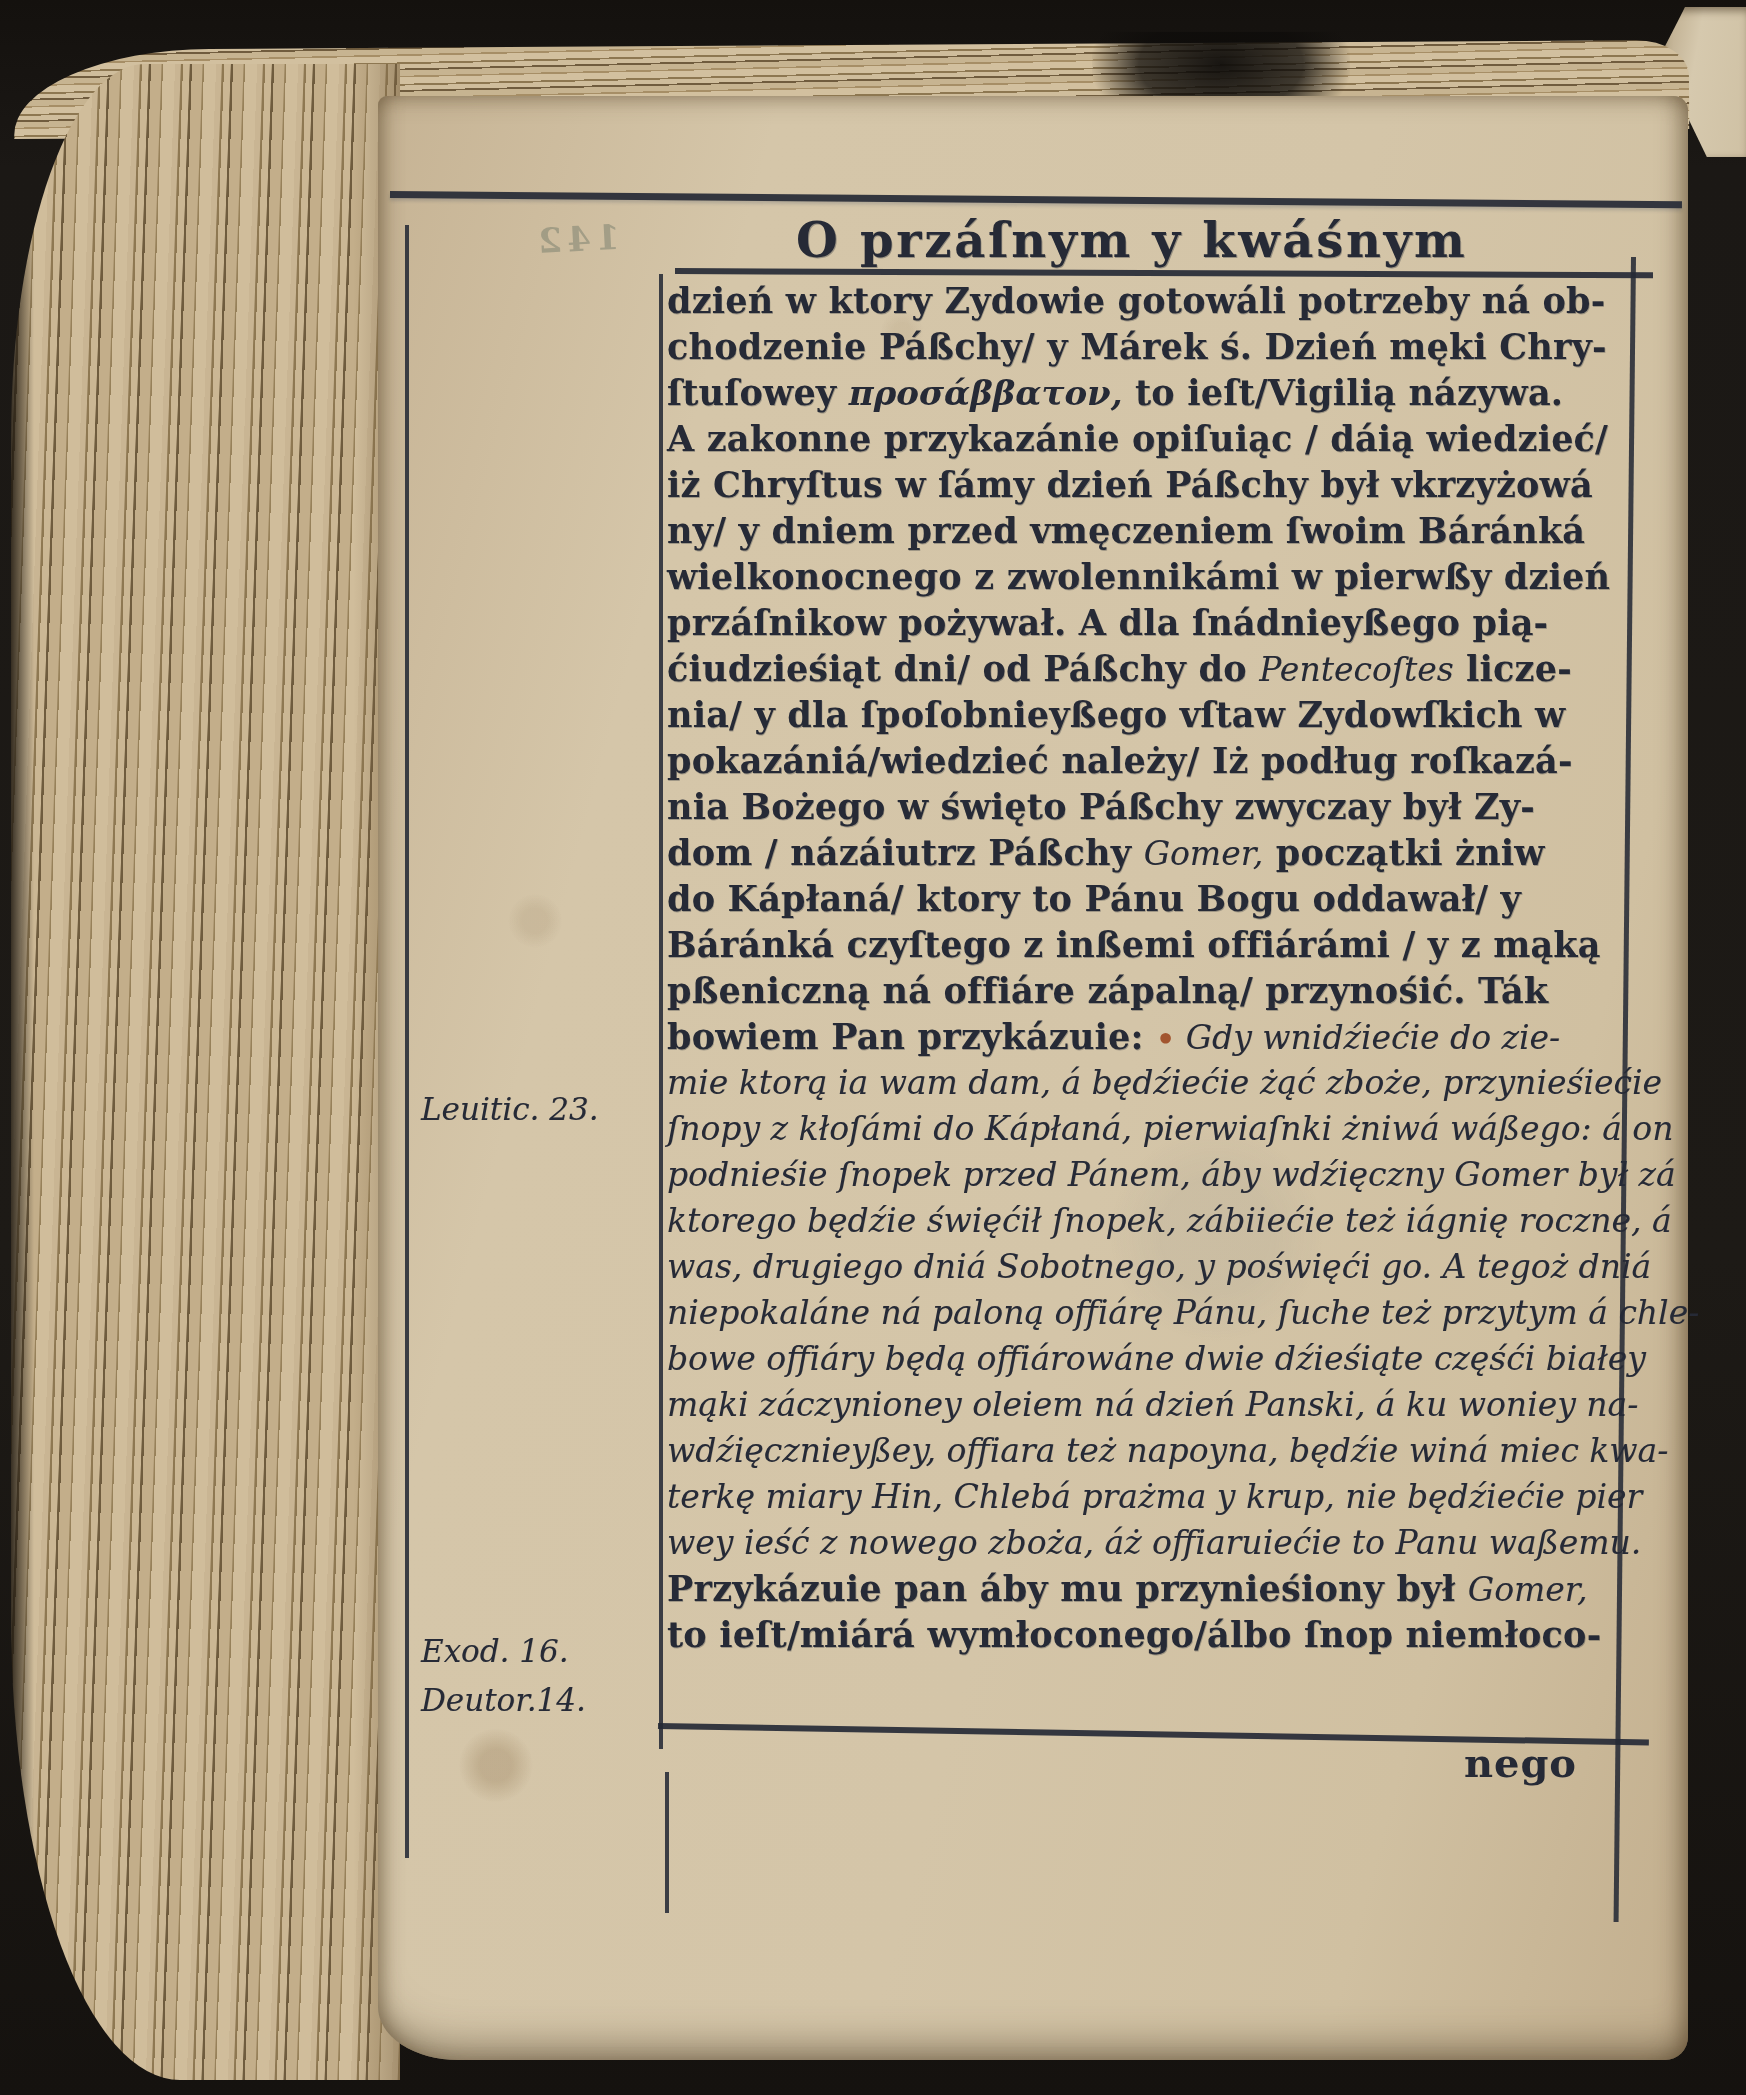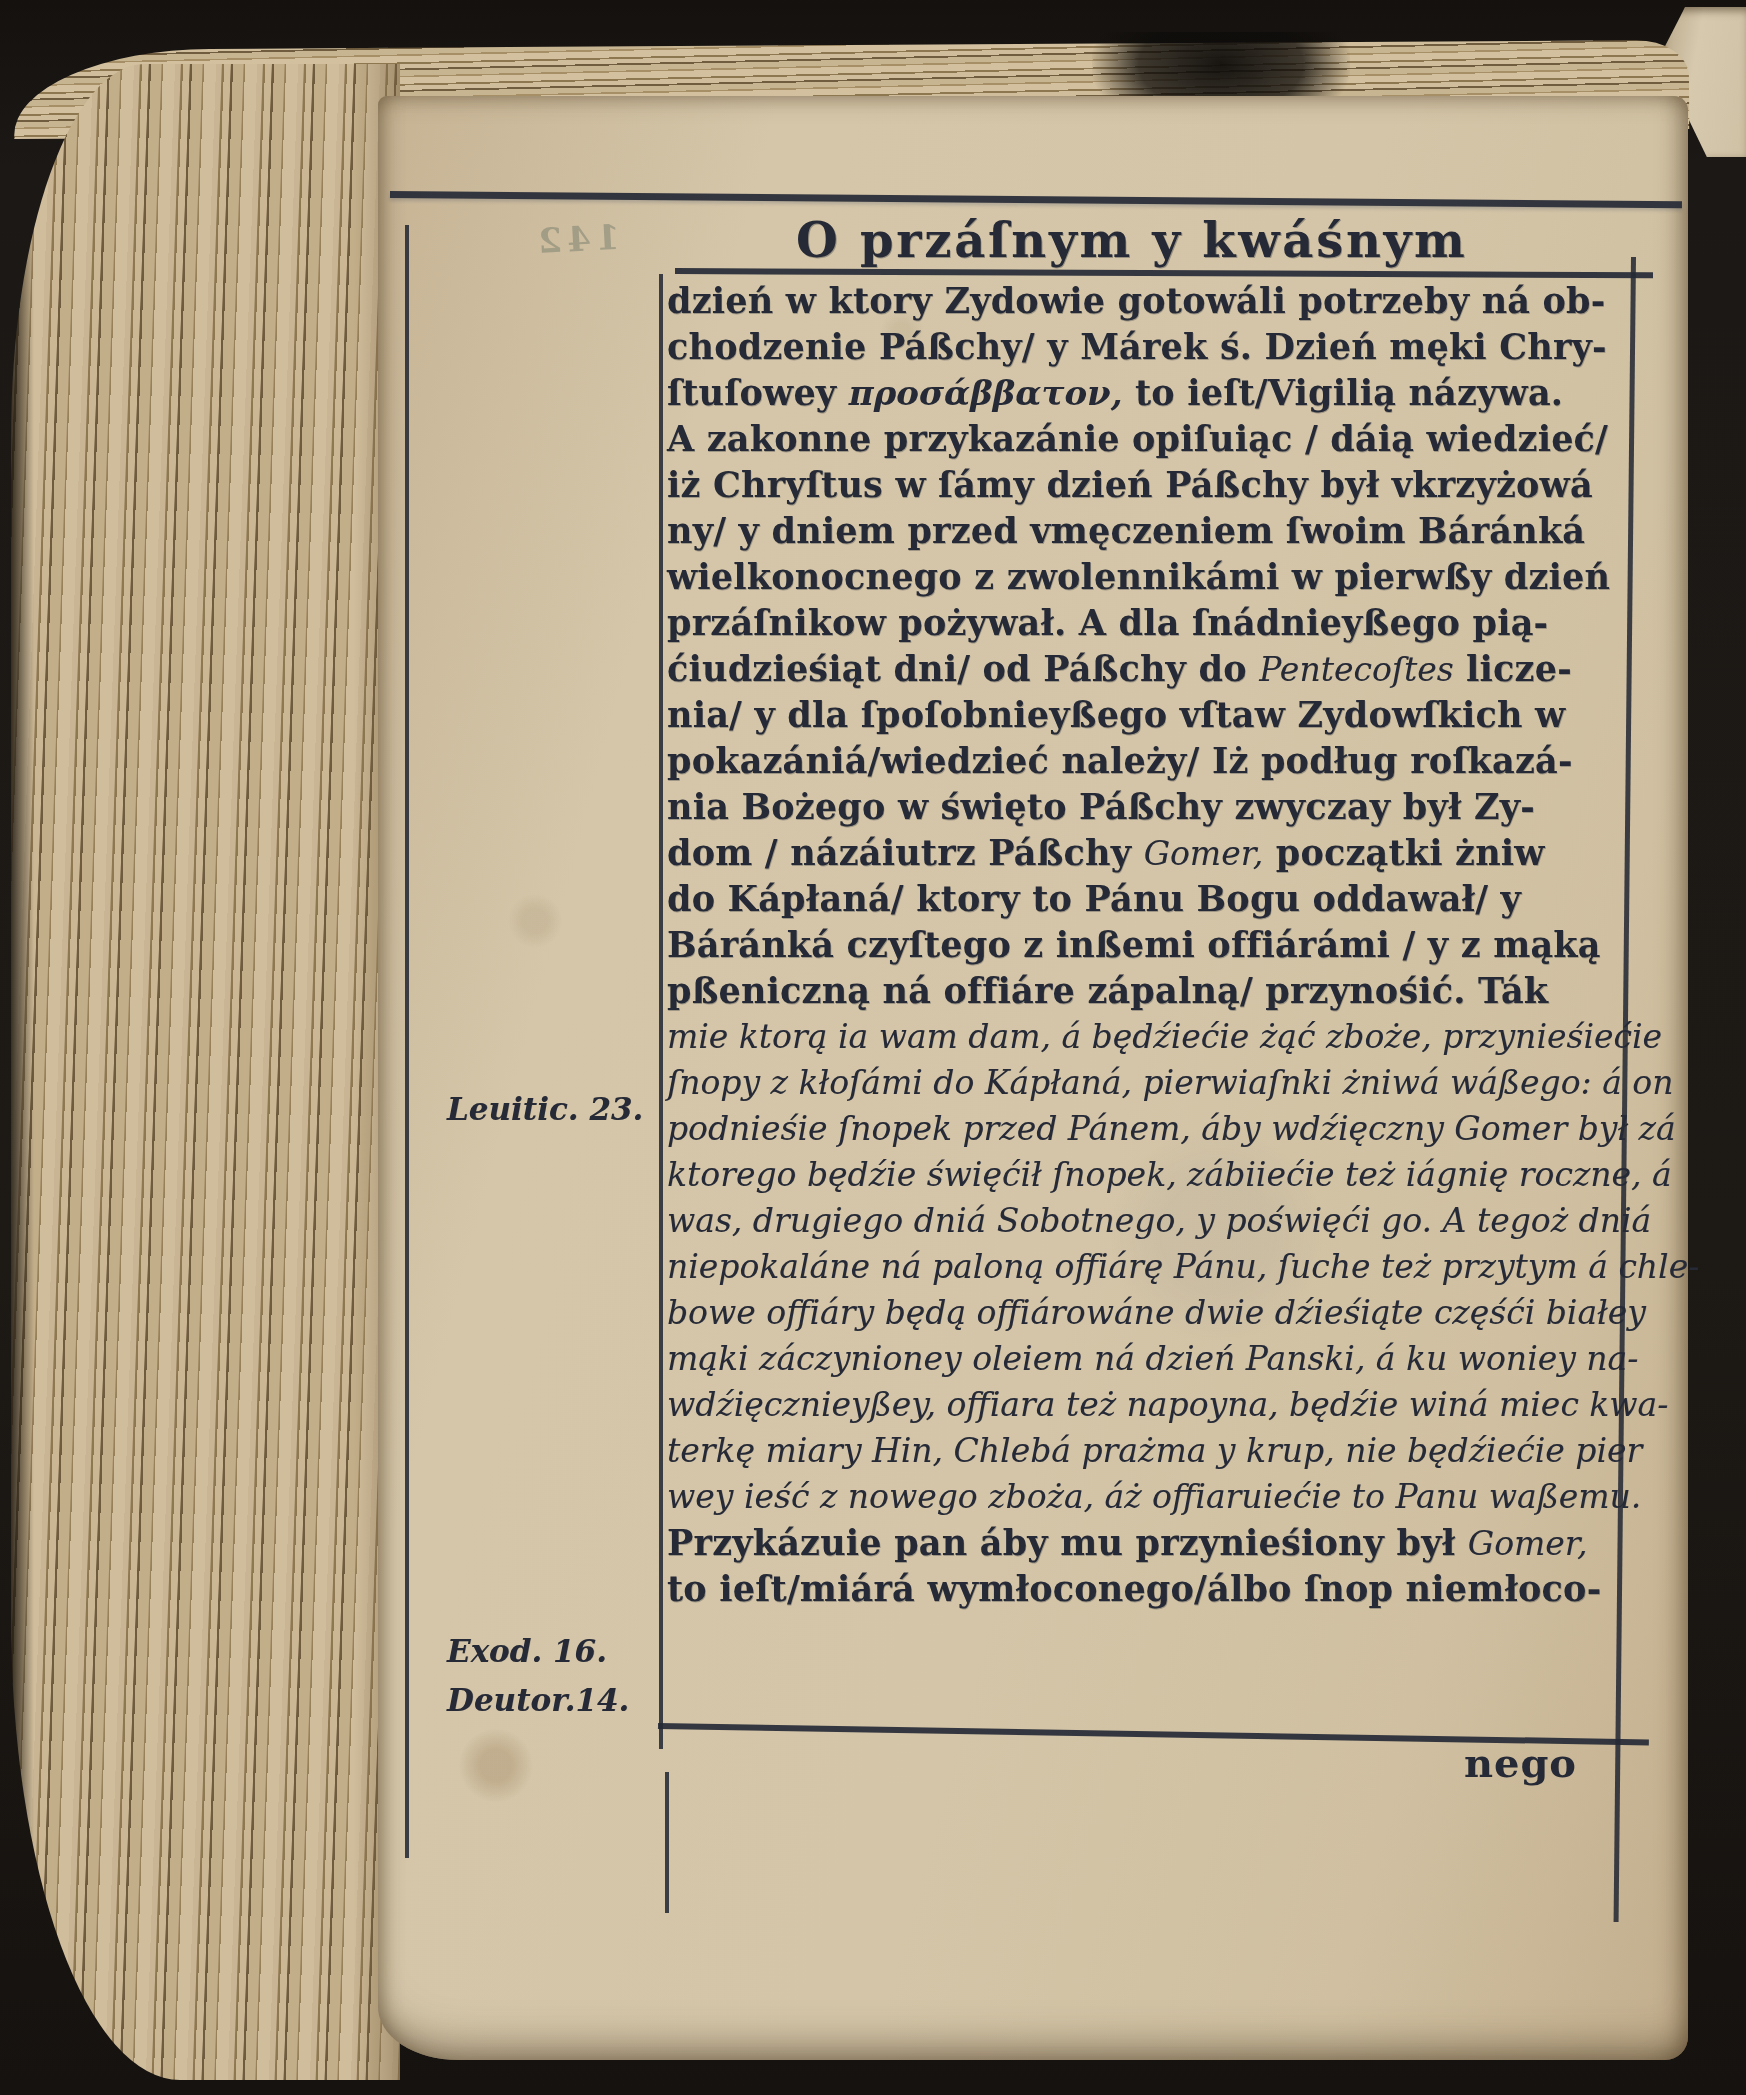--- a/index.html
+++ b/index.html
@@ -80,22 +80,22 @@
   .body-text .line{height:46px;line-height:46px;}
   .seg{color:var(--ink);}
   .seg-f{font-family:"DejaVu Serif",serif;font-weight:700;font-size:35px;letter-spacing:0.2px;
     text-shadow:0.6px 0.6px 0 rgba(38,42,54,.30);}
   .seg-i{font-family:"DejaVu Serif",serif;font-style:italic;font-weight:400;font-size:33px;
     text-shadow:0.4px 0.4px 0 rgba(38,42,54,.22);}
   .seg-g{font-family:"DejaVu Serif",serif;font-style:italic;font-weight:700;font-size:34px;}
   .seg-m{color:var(--accent);font-size:30px;font-weight:700;}
 
   .margin-note{position:absolute;left:421px;width:236px;font-family:"DejaVu Serif",serif;
-    font-style:italic;font-weight:700;font-size:31px;color:var(--ink);white-space:nowrap;
-    text-shadow:0.4px 0.4px 0 rgba(38,42,54,.25);margin-left:26px;}
+    font-style:italic;font-weight:400;font-size:31px;color:var(--ink);white-space:nowrap;
+    text-shadow:0.4px 0.4px 0 rgba(38,42,54,.25);}
   .note-1{top:1091px;}
   .note-2{top:1633px;}
   .note-3{top:1682px;}
 
   .catchword{position:absolute;left:1426px;top:1739px;width:189px;text-align:center;
     font-size:40px;letter-spacing:0.9px;}
 </style>
 </head>
 <body>
 
@@ -134,20 +134,21 @@
       <div class="line"><span class="seg seg-f">wielkonocnego z zwolennikámi w pierwßy dzień</span></div>
       <div class="line"><span class="seg seg-f">przáſnikow pożywał.  A dla ſnádnieyßego pią-</span></div>
       <div class="line"><span class="seg seg-f">ćiudzieśiąt dni/ od Páßchy do </span><span class="seg seg-i">Pentecoſtes</span><span class="seg seg-f"> licze-</span></div>
       <div class="line"><span class="seg seg-f">nia/ y dla ſpoſobnieyßego vſtaw Zydowſkich w</span></div>
       <div class="line"><span class="seg seg-f">pokazániá/wiedzieć należy/  Iż podług roſkazá-</span></div>
       <div class="line"><span class="seg seg-f">nia Bożego  w święto Páßchy zwyczay był Zy-</span></div>
       <div class="line"><span class="seg seg-f">dom / názáiutrz Páßchy </span><span class="seg seg-i">Gomer,</span><span class="seg seg-f"> początki żniw</span></div>
       <div class="line"><span class="seg seg-f">do Kápłaná/ ktory to Pánu Bogu oddawał/ y</span></div>
       <div class="line"><span class="seg seg-f">Báránká czyſtego z inßemi offiárámi / y z mąką</span></div>
       <div class="line"><span class="seg seg-f">pßeniczną ná offiáre zápalną/ przynośić.   Ták</span></div>
+      <div class="line"><span class="seg seg-f">bowiem Pan przykázuie: </span><span class="seg seg-m">•</span><span class="seg seg-i"> Gdy wnidźiećie do zie-</span></div>
       <div class="line"><span class="seg seg-i">mie ktorą ia wam dam, á będźiećie żąć zboże, przynieśiećie</span></div>
       <div class="line"><span class="seg seg-i">ſnopy z kłoſámi do Kápłaná, pierwiaſnki żniwá wáßego: á on</span></div>
       <div class="line"><span class="seg seg-i">podnieśie ſnopek przed Pánem, áby wdźięczny Gomer był zá</span></div>
       <div class="line"><span class="seg seg-i">ktorego będźie święćił ſnopek, zábiiećie też iágnię roczne, á</span></div>
       <div class="line"><span class="seg seg-i">was, drugiego dniá Sobotnego, y poświęći go.   A tegoż dniá</span></div>
       <div class="line"><span class="seg seg-i">niepokaláne ná paloną offiárę Pánu, ſuche też przytym á chle-</span></div>
       <div class="line"><span class="seg seg-i">bowe offiáry będą offiárowáne dwie dźieśiąte częśći białey</span></div>
       <div class="line"><span class="seg seg-i">mąki záczynioney oleiem ná dzień Panski, á ku woniey na-</span></div>
       <div class="line"><span class="seg seg-i">wdźięcznieyßey, offiara też napoyna, będźie winá miec kwa-</span></div>
       <div class="line"><span class="seg seg-i">terkę miary Hin, Chlebá prażma y krup, nie będźiećie pier</span></div>

